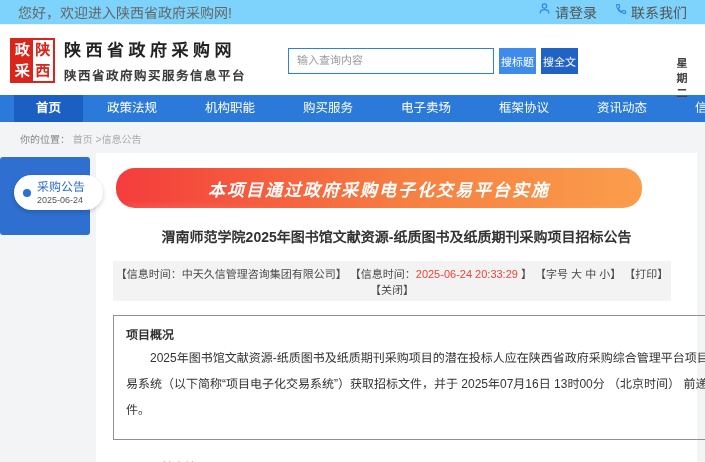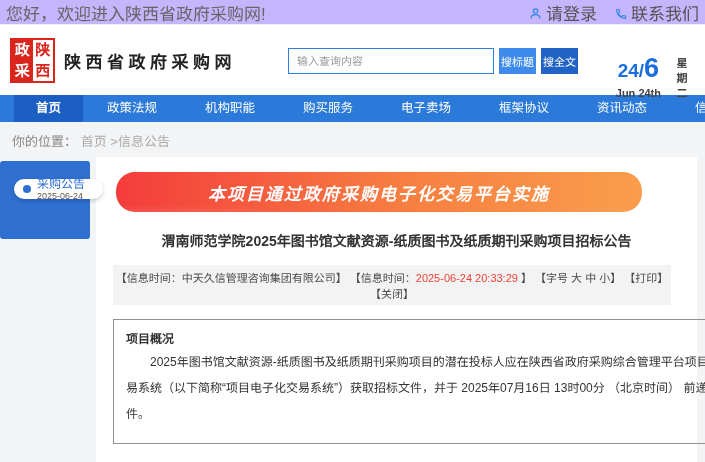--- a/index.html
+++ b/index.html
@@ -5,42 +5,42 @@
   * { margin:0; padding:0; box-sizing:border-box; }
   html,body { width:705px; height:462px; }
   body {
     font-family:"Liberation Sans","DejaVu Sans",sans-serif;
     background:#f3f4f6;
     overflow:hidden;
     position:relative;
   }
   
   .topbar {
-    height:25px; background:#c4b5fd; border-bottom:1px solid #f0f0f0;
+    height:25px; background:#7dd3fc; border-bottom:1px solid #f0f0f0;
     display:flex; justify-content:space-between; align-items:center;
-    padding:0 6px; font-size:17px; color:#666;
+    padding:0 18px; font-size:14px; color:#666;
   }
   .topbar-right { display:flex; align-items:center; gap:18px; }
-  .top-link { display:flex; align-items:flex-end; gap:4px; color:#555; cursor:pointer; }
+  .top-link { display:flex; align-items:flex-start; gap:4px; color:#555; cursor:pointer; }
   
   .header { height:70px; background:#fff; position:relative; display:flex; align-items:center; padding:0 10px; }
   .brand { display:flex; align-items:center; gap:9px; }
   .logo-seal {
     width:45px; height:45px; border:2px solid #d9251c; background:#fff;
     display:grid; grid-template-columns:1fr 1fr; flex:none;
   }
   .seal-cell { display:flex; align-items:center; justify-content:center; font-size:15px; font-weight:bold; line-height:1; }
   .seal-red { background:#d9251c; color:#fff; }
   .seal-white { background:#fff; color:#d9251c; }
   .site-title { font-size:17px; font-weight:bold; color:#222; letter-spacing:4.5px; }
   .site-subtitle { font-size:12.5px; font-weight:bold; color:#3a3a3a; letter-spacing:1.5px; margin-top:4px; }
   .search-area { position:absolute; left:288px; top:23px; display:flex; }
   .search-input {
     width:206px; height:26px; border:1px solid #2f80dd; font-size:11px;
-    padding:0 8px; color:#333; outline:none;
+    padding:0 8px; color:#333; outline:none;font-family:Liberation Mono, monospace;
   }
   .search-input::placeholder { color:#999; }
   .search-btn {
     height:26px; width:37px; border:none; color:#fff; font-size:11px;
     margin-left:5px; cursor:pointer;
   }
   .btn-title { background:#3e8beb; }
   .btn-fulltext { background:#2163c4; }
   .date-area { position:absolute; right:16px; top:30px; display:flex; gap:12px; }
   .date-num { text-align:center; }
@@ -51,31 +51,31 @@
   .date-en { font-size:11px; font-weight:bold; color:#444; margin-top:5px; }
   .weekday { writing-mode:vertical-rl; font-size:11px; font-weight:bold; color:#444; letter-spacing:4px; padding-top:2px; }
   
   .nav {
     height:27px; background:#2b79d8; display:flex; align-items:stretch;
     justify-content:space-between; padding:0 14px; color:#fff; font-size:12.5px;
   }
   .nav-item { line-height:27px; padding:0 24px; cursor:pointer; white-space:nowrap; }
   .nav-item.active { background:#1c5fc3; padding:0 22px; font-weight:bold; }
   
-  .breadcrumb { padding:9px 12px 7px; font-size:13px; color:#aaa; }
+  .breadcrumb { padding:9px 20px 7px; font-size:10px; color:#aaa; }
   .breadcrumb .pfx { color:#888; }
   .breadcrumb a { color:#aaa; text-decoration:none; cursor:pointer; }
   
   .main { position:relative; }
   .side-box {
     position:absolute; left:0; top:4px; width:90px; height:78px;
     background:#2e6fd0; border-radius:3px;
   }
   .side-tag {
-    position:absolute; left:14px; top:18px; width:89px; height:20px;
+    position:absolute; left:14px; top:18px; width:89px; height:35px;
     background:#fff; border-radius:18px; box-shadow:0 2px 4px rgba(0,0,0,.18);
     display:flex; align-items:center; gap:6px; padding-left:9px; cursor:pointer;
   }
   .tag-dot { width:8px; height:8px; border-radius:50%; background:#2e6fd0; flex:none; }
   .tag-title { font-size:12px; color:#2e6fd0; line-height:1.2; }
   .tag-date { font-size:9px; color:#555; }
   .panel {
     margin-left:96px; width:601px; background:#fff;
     padding:15px 0 80px; min-height:312px;
   }
@@ -134,34 +134,29 @@
 <div class="header">
   <div class="brand">
     <div class="logo-seal">
       <span class="seal-cell seal-red">政</span>
       <span class="seal-cell seal-white">陕</span>
       <span class="seal-cell seal-red">采</span>
       <span class="seal-cell seal-white">西</span>
     </div>
     <div>
       <div class="site-title">陕西省政府采购网</div>
+      <div class="site-subtitle">陕西省政府购买服务信息平台</div>
     </div>
   </div>
   <div class="search-area">
     <input class="search-input" type="text" placeholder="输入查询内容" style="">
     <button class="search-btn btn-title">搜标题</button>
     <button class="search-btn btn-fulltext">搜全文</button>
   </div>
   <div class="date-area">
-    <div class="date-num">
-      <div class="date-top">
-        <span class="date-day">24</span><span class="date-slash">/</span><span class="date-month">6</span>
-      </div>
-      <div class="date-en">Jun 24th</div>
-    </div>
     <div class="weekday">星期二</div>
   </div>
 </div>
 
 <div class="nav">
   <span class="nav-item active">首页</span>
   <span class="nav-item">政策法规</span>
   <span class="nav-item">机构职能</span>
   <span class="nav-item">购买服务</span>
   <span class="nav-item">电子卖场</span>

